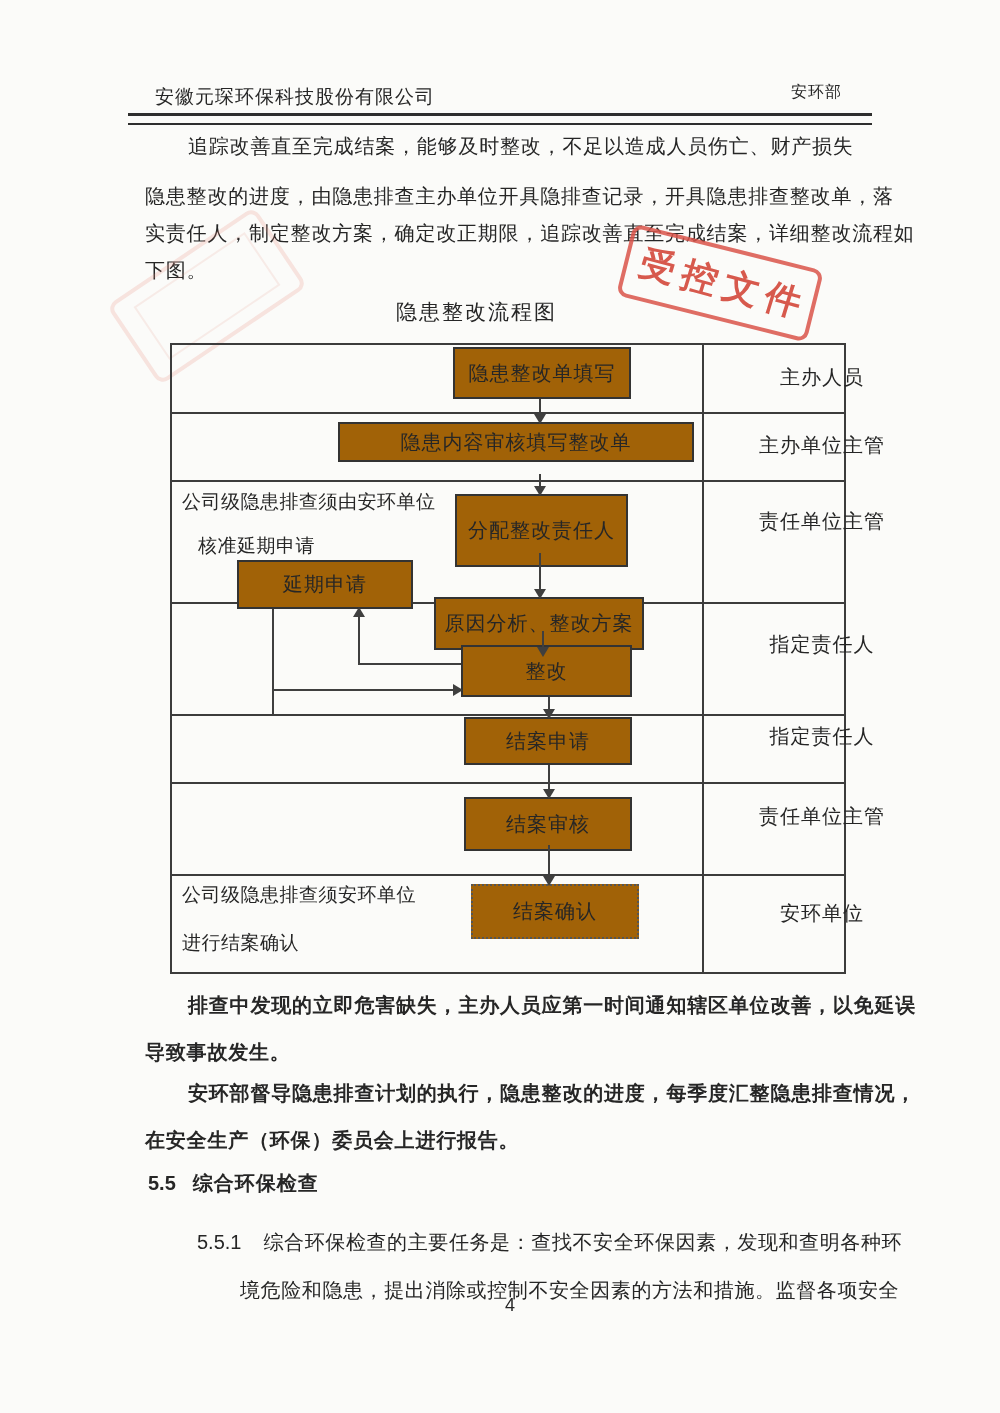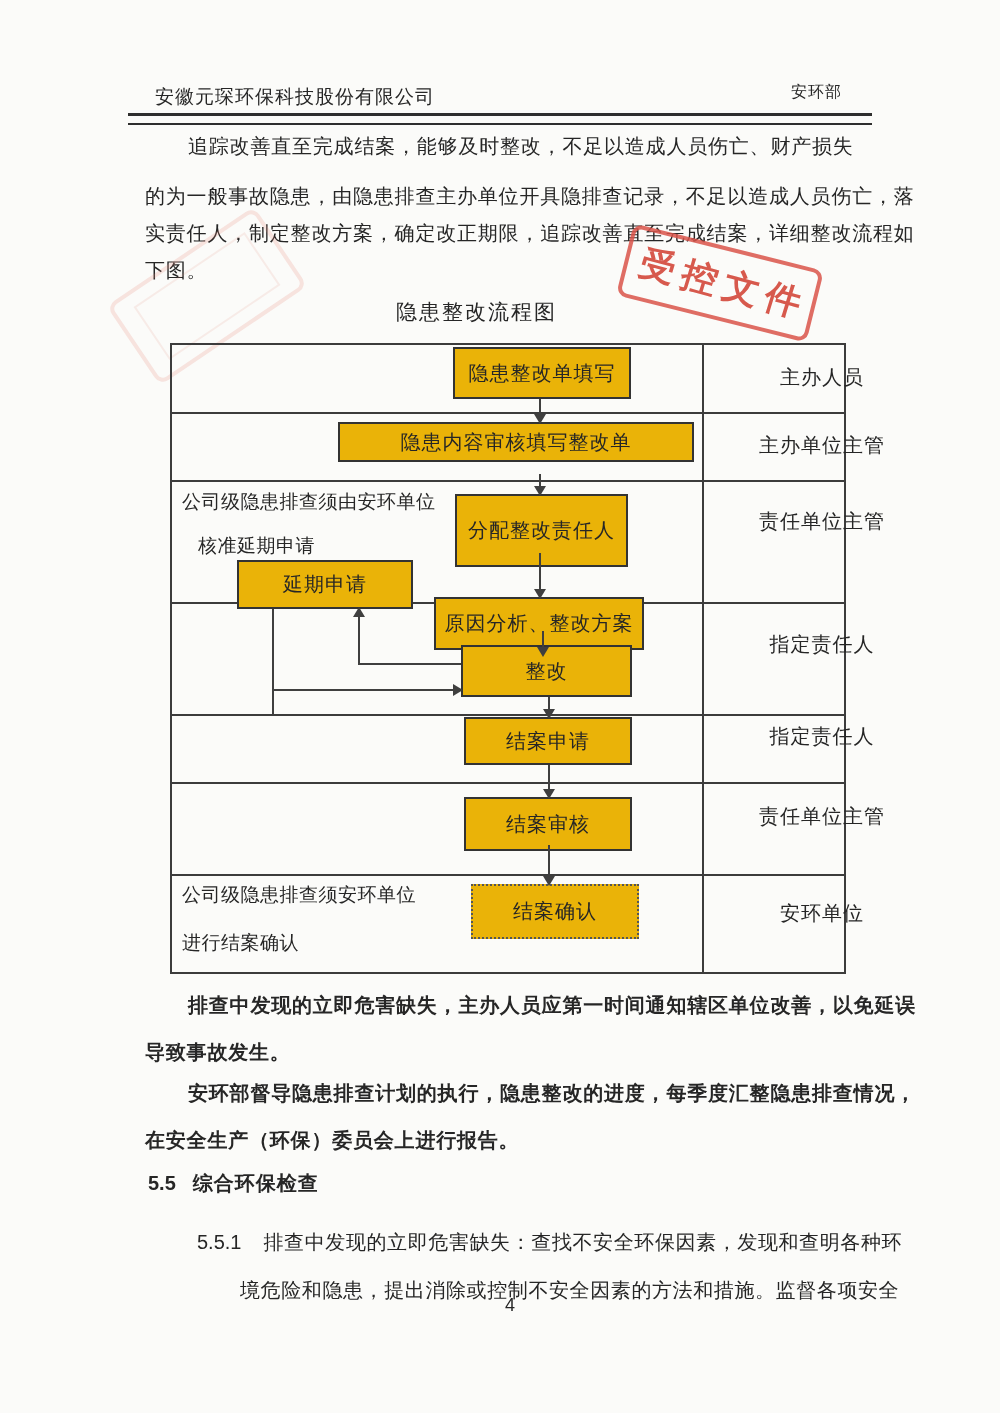--- a/index.html
+++ b/index.html
@@ -48,21 +48,21 @@
   }
   
   .fc-title{position:absolute;left:396px;top:298px;font-size:21px;letter-spacing:2px;}
   .fc{
     position:absolute;left:170px;top:343px;width:672px;height:627px;
     border:2px solid #3c3c3c;
   }
   .rowline{position:absolute;left:0;width:100%;height:2px;background:#3c3c3c;z-index:1;}
   .colline{position:absolute;top:0;width:2px;height:100%;background:#3c3c3c;left:530px;z-index:1;}
   .fbox{
-    position:absolute;border:2px solid #333;background:#eab308;
+    position:absolute;border:2px solid #333;background:#a16207;
     display:flex;align-items:center;justify-content:center;
     font-size:20px;letter-spacing:1px;z-index:2;box-sizing:border-box;
   }
   .fbox.dotted{border:2px dotted #555;}
   .fbox.ontop{z-index:3;}
   .role{
     position:absolute;left:532px;width:140px;text-align:center;
     font-size:20px;letter-spacing:1px;z-index:2;padding-left:48px;
   }
   .note{position:absolute;font-size:19px;letter-spacing:0.5px;z-index:2;white-space:nowrap;}
@@ -89,21 +89,21 @@
 <body>
 
 <div class="page">
 
   <div class="hdr-company">安徽元琛环保科技股份有限公司</div>
   <div class="hdr-dept">安环部</div>
   <div class="hdr-rule"></div>
 
   <div class="para p1">
     <div class="ln indent">追踪改善直至完成结案，能够及时整改，不足以造成人员伤亡、财产损失</div>
-    <div class="ln">的为一般事故隐患，由隐患排查主办单位开具隐排查记录，不足以造成人员伤亡，落</div>
+    <div class="ln">隐患整改的进度，由隐患排查主办单位开具隐排查记录，开具隐患排查整改单，落</div>
     <div class="ln">实责任人，制定整改方案，确定改正期限，追踪改善直至完成结案，详细整改流程如</div>
     <div class="ln">下图。</div>
   </div>
 
   <div class="stamp-faint"></div>
   <div class="stamp">
     <span class="stamp-inner">受控文件</span>
   </div>
 
   <div class="fc-title">隐患整改流程图</div>
@@ -180,19 +180,19 @@
 
   <div class="para p23 p3">
     <div class="ln indent">安环部督导隐患排查计划的执行，隐患整改的进度，每季度汇整隐患排查情况，</div>
     <div class="ln">在安全生产（环保）委员会上进行报告。</div>
   </div>
 
   <div class="sec-head">
     <span class="num">5.5</span><span>综合环保检查</span>
   </div>
   <div class="sec-item">
-    <div class="ln1"><span class="num">5.5.1</span><span>排查中发现的立即危害缺失：查找不安全环保因素，发现和查明各种环</span></div>
+    <div class="ln1"><span class="num">5.5.1</span><span>综合环保检查的主要任务是：查找不安全环保因素，发现和查明各种环</span></div>
     <div class="ln2">境危险和隐患，提出消除或控制不安全因素的方法和措施。监督各项安全</div>
   </div>
 
   <div class="pagenum">4</div>
 
 </div>
 
 </body></html>

